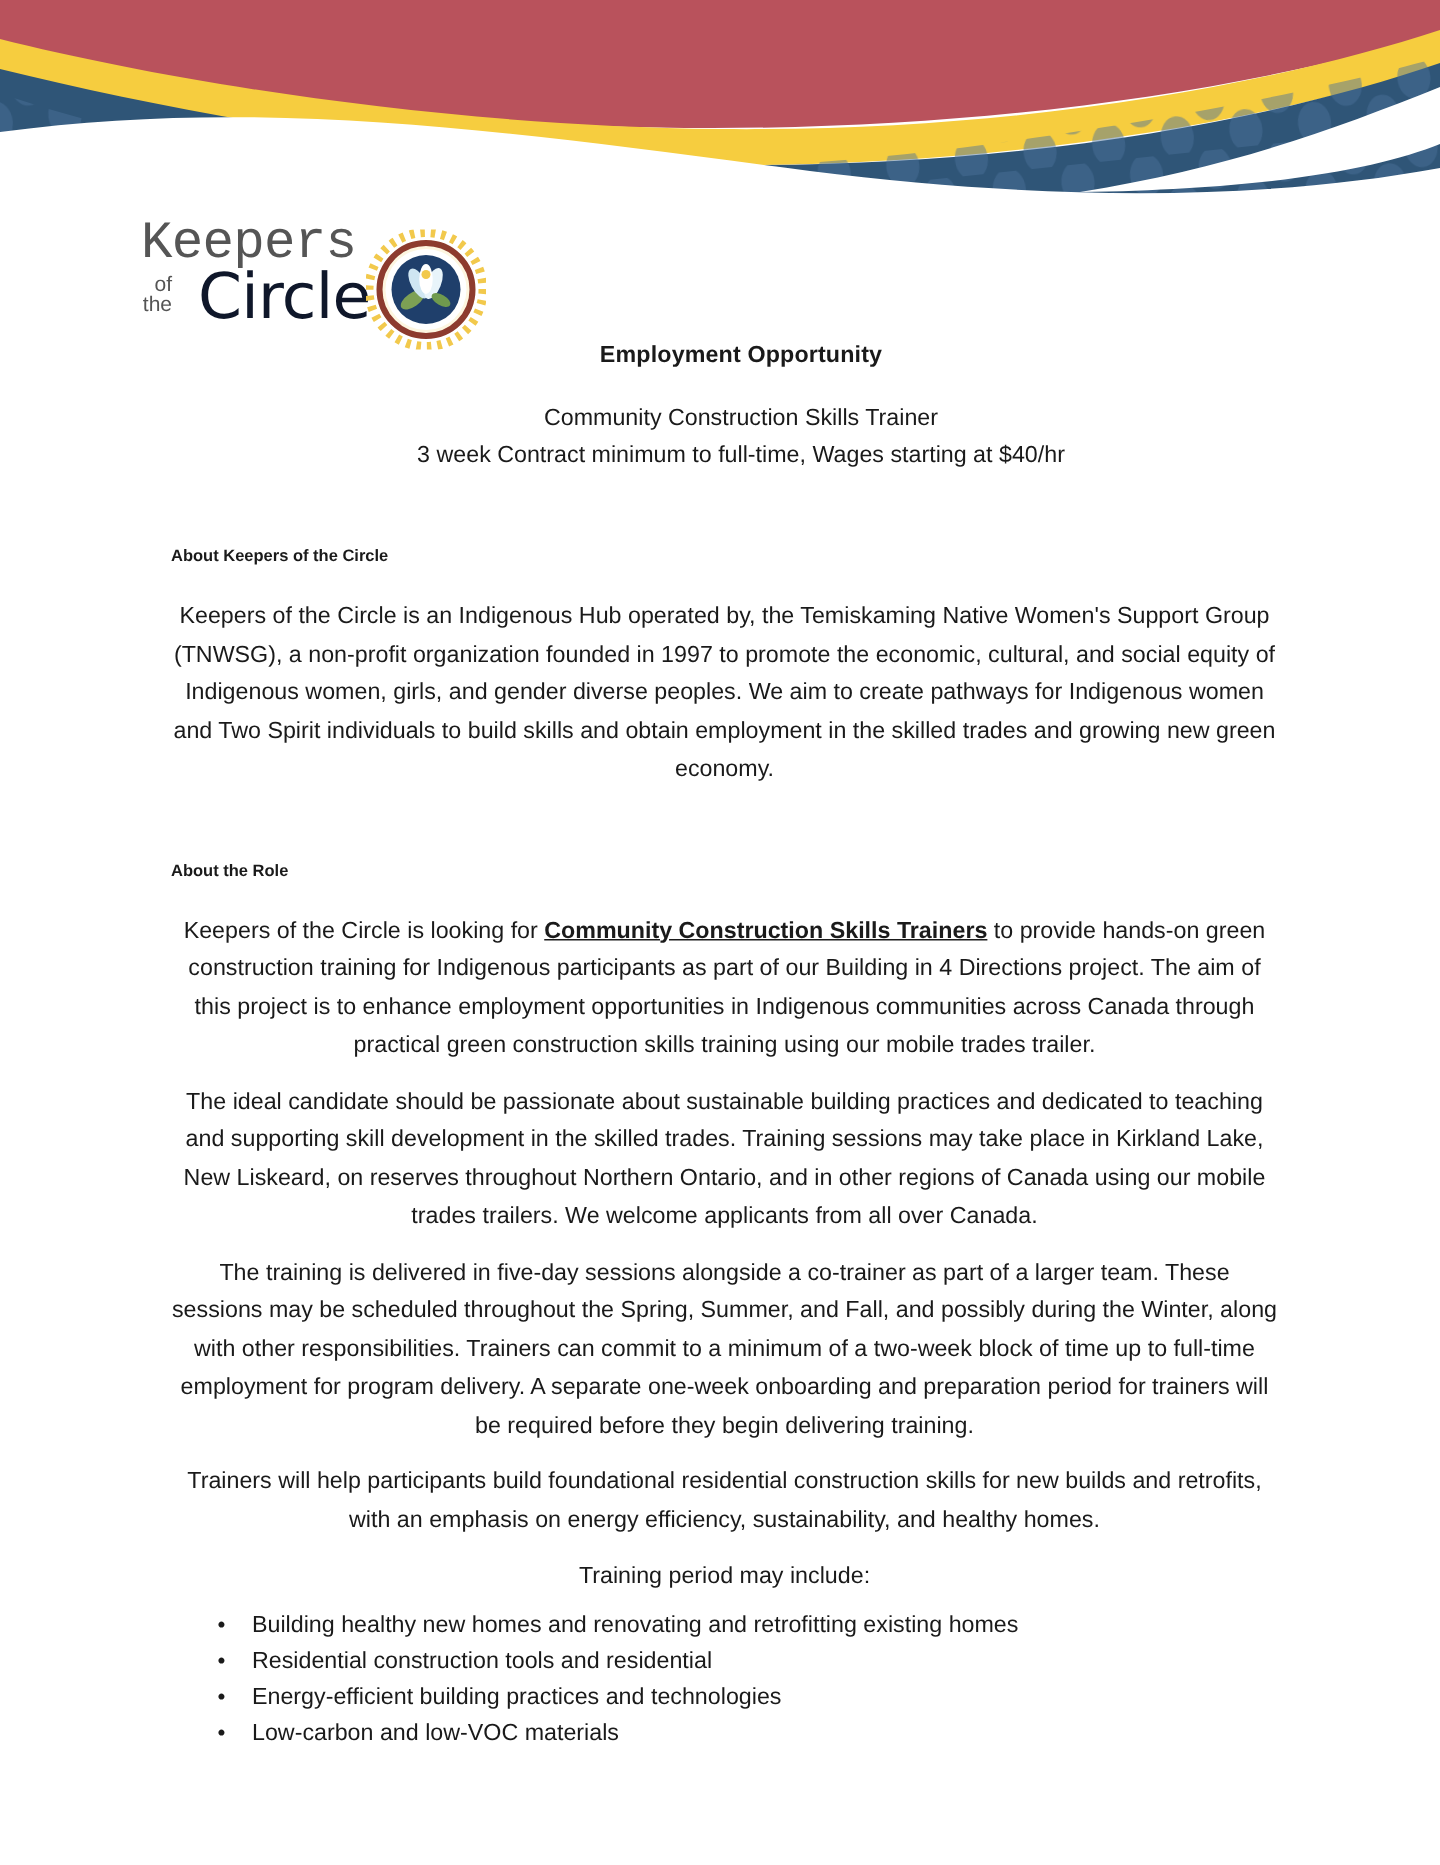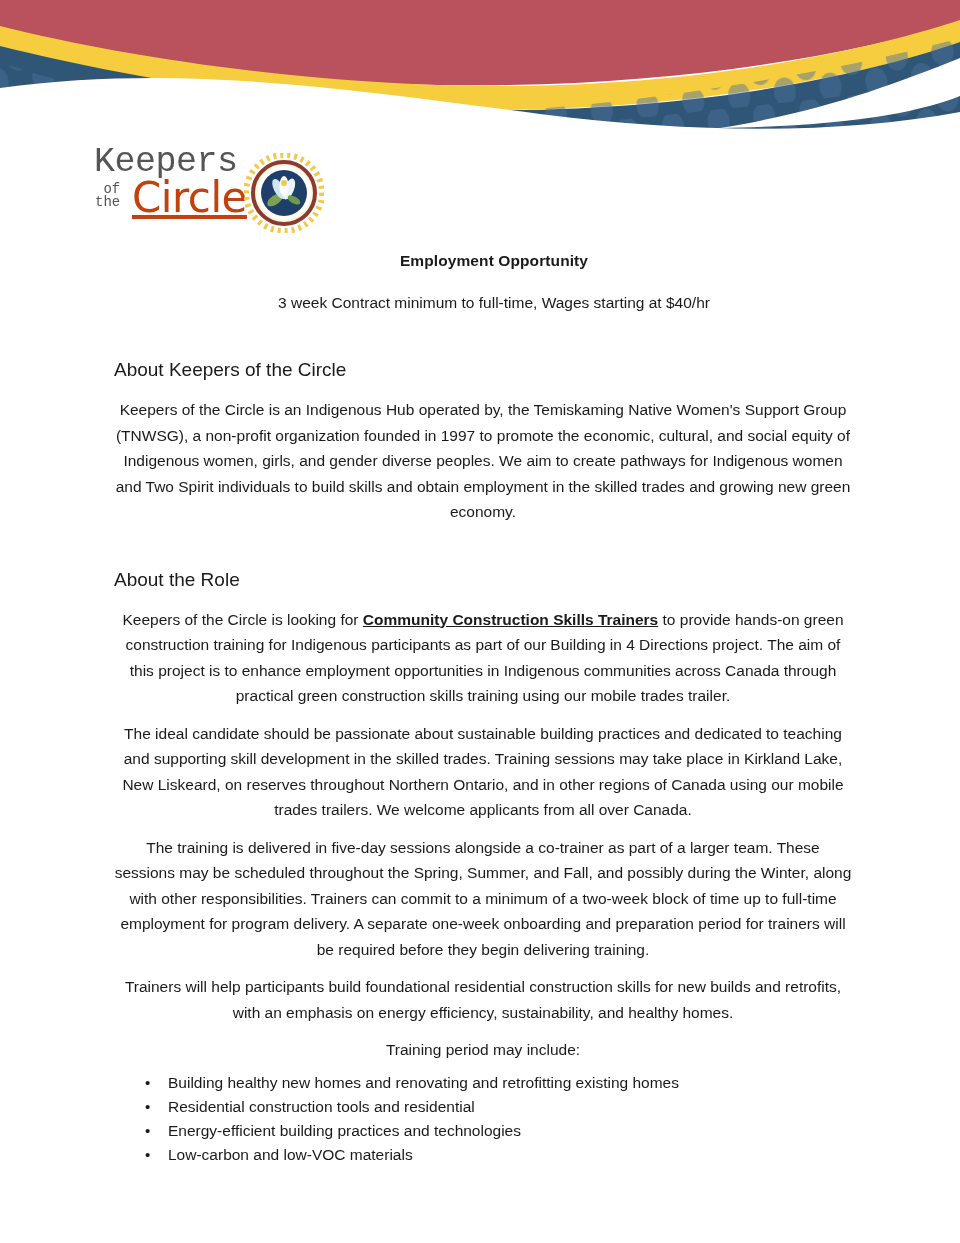--- a/index.html
+++ b/index.html
@@ -52,71 +52,70 @@
     font-weight: 400;
     color: #555555;
     line-height: 1;
   }
   .logo-ofthe {
     position: absolute;
     left: 3px;
     top: 36px;
     font-size: 14px;
     line-height: 13px;
-    font-family: Liberation Mono, monospace;
+    font-family: Liberation Sans, sans-serif;
     color: #555555;
     text-align: right;
   }
   .logo-ofthe span { display: block; }
   .logo-of { margin-left: 8px; }
   .logo-circle {
     position: absolute;
     left: 40px;
     top: 30px;
     font-size: 42px;
     letter-spacing: -0.5px;
     font-family: "DejaVu Sans", sans-serif;
     font-weight: 400;
-    color: #c2410c;
+    color: #0f172a;
     line-height: 1;
-    text-decoration: underline;
   }
   .logo-emblem {
     position: absolute;
     left: 152px;
     top: 6px;
     width: 80px;
     height: 80px;
   }
 
   
   .doc {
     position: absolute;
     left: 114px;
     top: 228px;
     width: 738px;
   }
-  .title-block { text-align: center; margin-top: 24px; }
+  .title-block { text-align: center; }
   .doc-title {
     font-weight: bold;
     font-size: 15.5px;
     letter-spacing: 0.1px;
     margin: 0 0 20px 0;
     padding-left: 22px;
   }
   .doc-subtitle {
     font-size: 15.5px;
     line-height: 25px;
     margin: 0;
     padding-left: 22px;
   }
 
   h2.section-heading {
-    font-size: 19px;
-    font-weight: normal;
+    font-size: 11px;
+    font-weight: bold;
     margin: 0;
     padding: 0;
     line-height: 22px;
   }
   .sp-heading-1 { height: 44px; }
   .sp-after-heading { height: 16px; }
   .sp-section { height: 44px; }
   .sp-para { height: 12px; }
   .sp-list { height: 8px; }
 
@@ -207,20 +206,21 @@
         <ellipse cx="50" cy="47" rx="7" ry="3.5" fill="#6f9a4e" transform="rotate(30 50 47)"></ellipse>
       </g>
     </svg>
   </div>
 </div>
 
 <div class="doc">
 
   <div class="title-block">
     <div class="doc-title">Employment Opportunity</div>
+    <div class="doc-subtitle">Community Construction Skills Trainer</div>
     <div class="doc-subtitle">3 week Contract minimum to full-time, Wages starting at $40/hr</div>
   </div>
 
   <div class="sp-heading-1"></div>
 
   <h2 class="section-heading">About Keepers of the Circle</h2>
   <div class="sp-after-heading"></div>
   <p class="body">Keepers of the Circle is an Indigenous Hub operated by, the Temiskaming Native Women's Support Group (TNWSG), a non-profit organization founded in 1997 to promote the economic, cultural, and social equity of Indigenous women, girls, and gender diverse peoples. We aim to create pathways for Indigenous women and Two Spirit individuals to build skills and obtain employment in the skilled trades and growing new green economy.</p>
 
   <div class="sp-section"></div>

